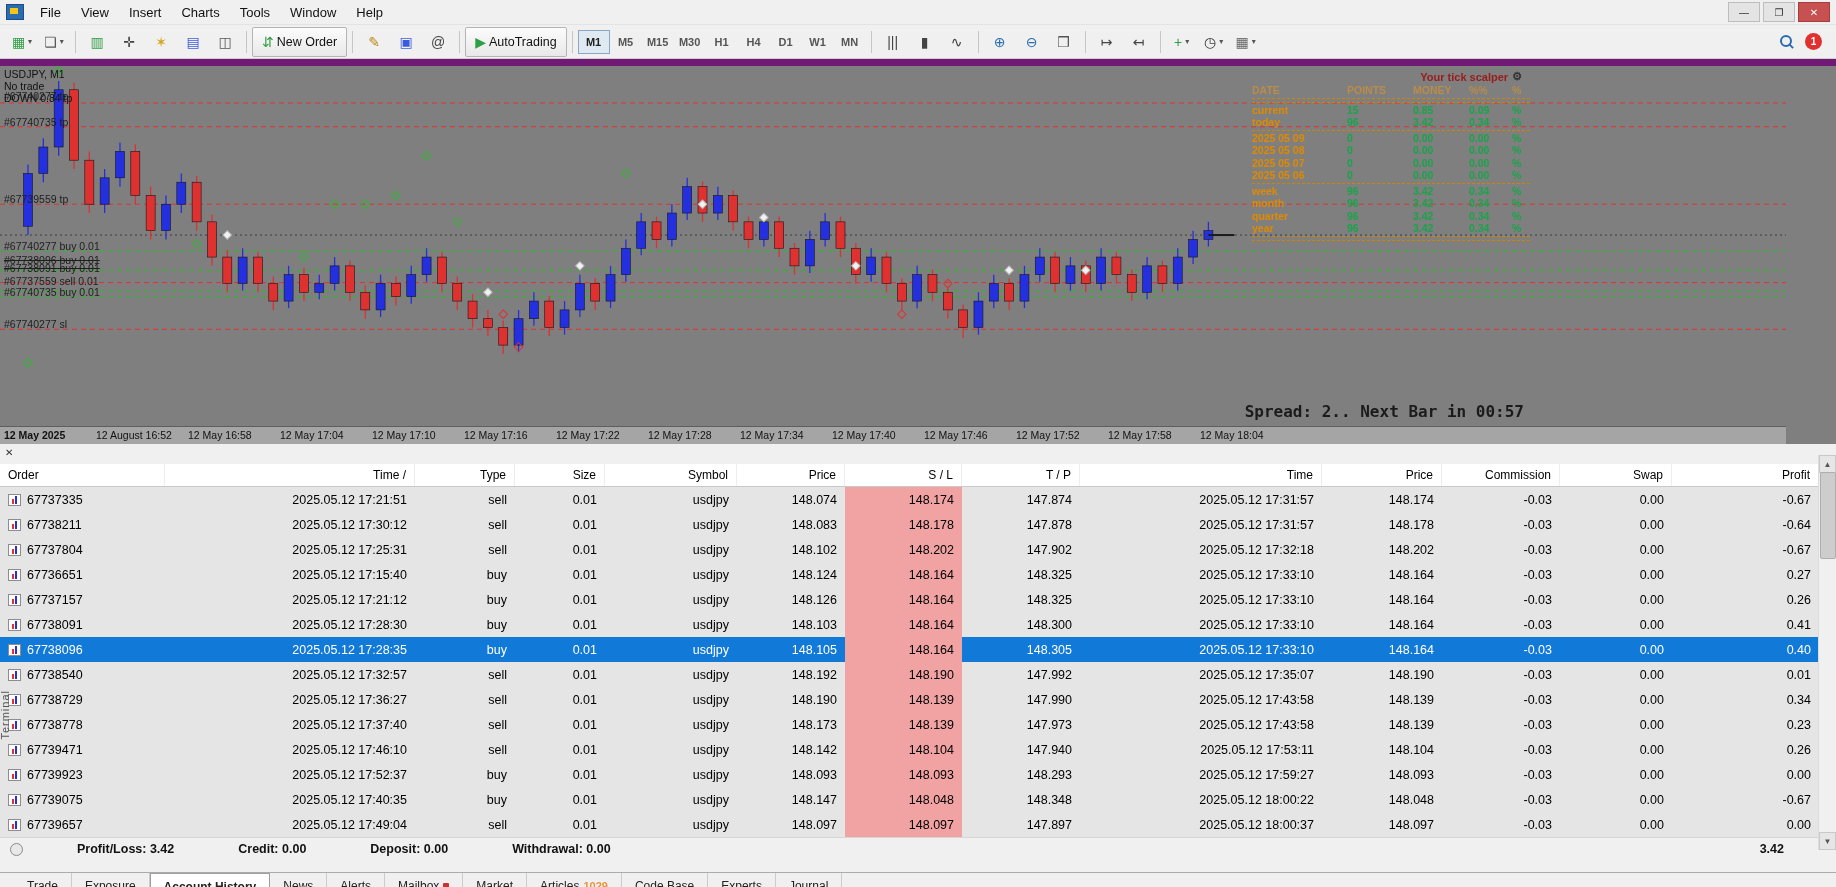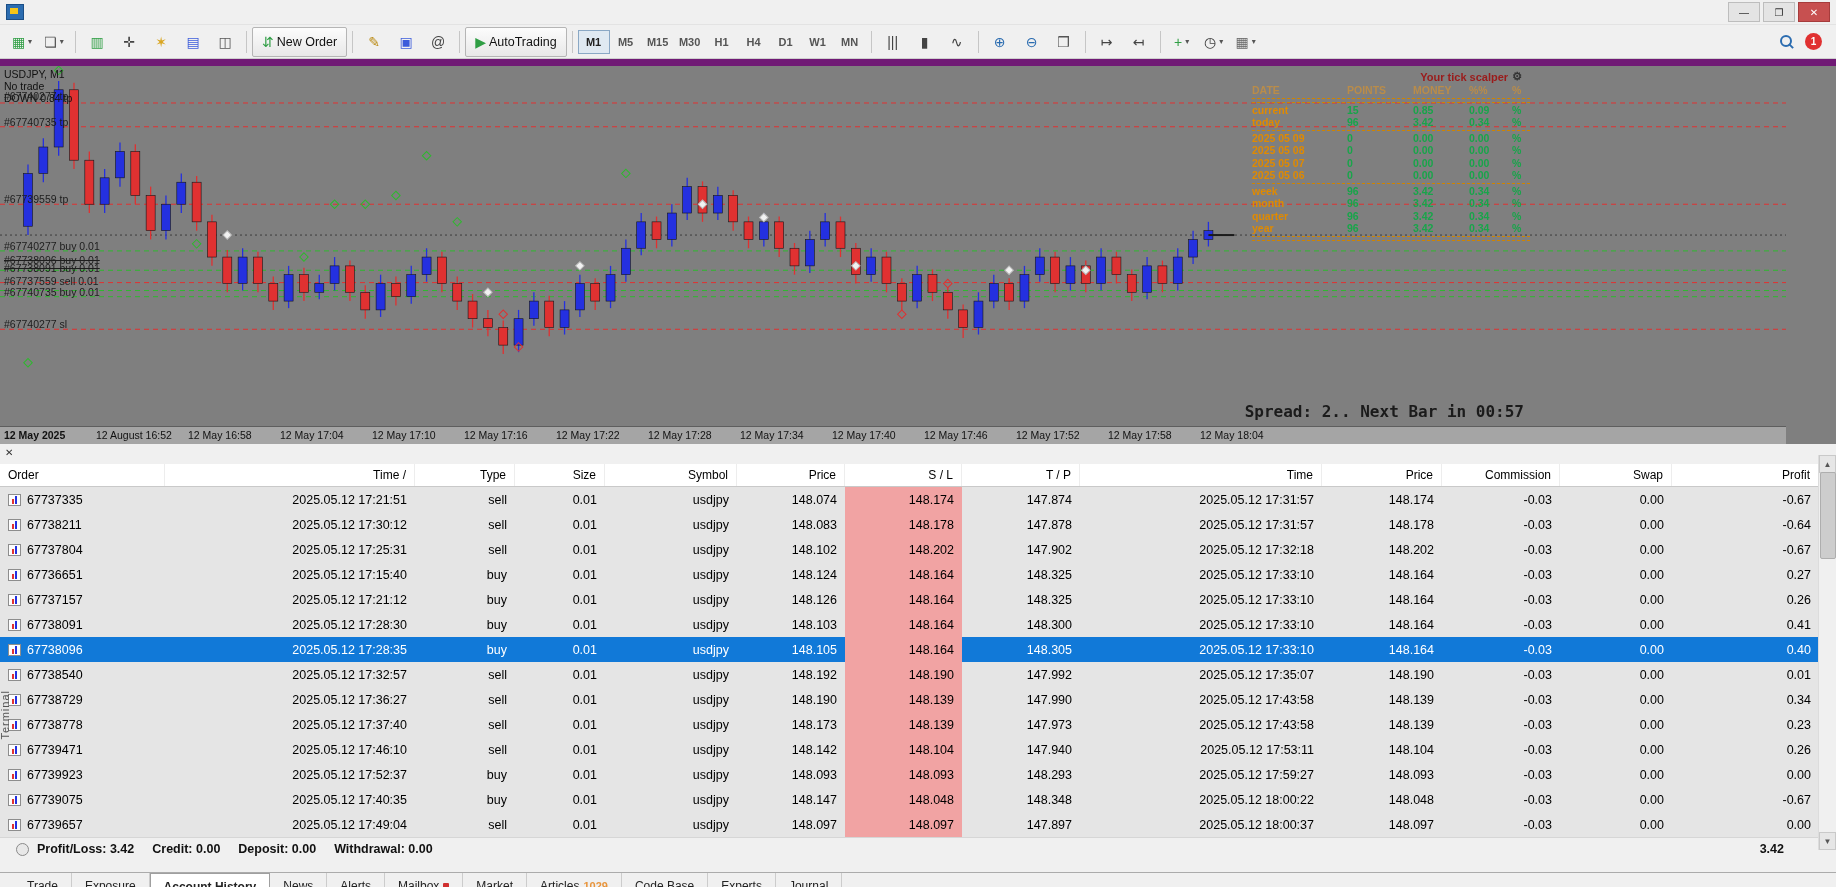--- a/index.html
+++ b/index.html
@@ -73,21 +73,21 @@
   .cell.order{text-align:left;display:flex;align-items:center;gap:6px;}
   .trow{height:25px;background:#e5e5e5;}
   .trow .sl-cell{background:#f1a3a3;height:100%;display:flex;align-items:center;justify-content:flex-end;}
   .trow.selected{background:#1179d8;}
   .trow.selected .cell{color:#fff;}
   .trow.selected .sl-cell{color:#000;}
   .doc-icon{width:13px;height:12px;background:#fdfdfd;border:1px solid #8d8d8d;display:inline-flex;align-items:flex-end;justify-content:center;gap:1px;padding:1px;box-sizing:border-box;flex:none;}
   .doc-icon i{display:block;width:2px;}
   .doc-icon .r{height:5px;background:#e03131;}
   .doc-icon .b{height:8px;background:#2430e0;}
-  .summary{height:22px;background:#f0f0f0;border-top:1px solid #d6d6d6;display:flex;align-items:center;font-size:12.5px;font-weight:bold;color:#111;padding-left:16px;}
+  .summary{height:22px;background:#f0f0f0;border-top:1px solid #d6d6d6;display:flex;align-items:center;font-size:12.5px;font-weight:bold;color:#111;padding-left:10px;gap:46px;}
   .summary .sum-item{margin-right:18px;}
   .summary .sum-total{margin-left:auto;margin-right:52px;}
   .status-circle{width:11px;height:11px;border:1px solid #8a8a8a;border-radius:50%;margin-right:8px;background:#e8e8e8;flex:none;}
 
   
   .tabsbar{height:26px;margin-top:12px;background:#f0f0f0;border-top:1px solid #ababab;display:flex;align-items:stretch;padding-left:14px;}
   .tab{display:flex;align-items:center;gap:4px;padding:0 13px;font-size:12px;color:#222;border-right:1px solid #cccccc;white-space:nowrap;}
   .tab.active{background:#fff;border:1px solid #9f9f9f;border-bottom:none;font-weight:bold;}
   .tab .dot{width:6px;height:6px;background:#d03030;border-radius:1px;}
   .tab .badge{color:#e8953d;font-weight:bold;font-size:11px;}
@@ -100,20 +100,29 @@
 
   .terminal-label{position:absolute;left:-1px;top:690px;writing-mode:vertical-rl;transform:rotate(180deg);font-size:11px;color:#555;letter-spacing:1px;}
 </style>
 </head>
 <body>
 
 <div class="app">
 
   <div class="menubar">
     <div class="app-icon"></div>
+    <div class="menu-items" id="menu-items" style="display:flex;">
+        <div class="menu-item">File</div>
+        <div class="menu-item">View</div>
+        <div class="menu-item">Insert</div>
+        <div class="menu-item">Charts</div>
+        <div class="menu-item">Tools</div>
+        <div class="menu-item">Window</div>
+        <div class="menu-item">Help</div>
+      </div>
     <div class="win-buttons">
       <div class="win-btn">—</div>
       <div class="win-btn">❐</div>
       <div class="win-btn close">✕</div>
     </div>
   </div>
 
   <div class="toolbar">
     <div class="tb-left" id="tb-left">
         <div class="tb-btn">

